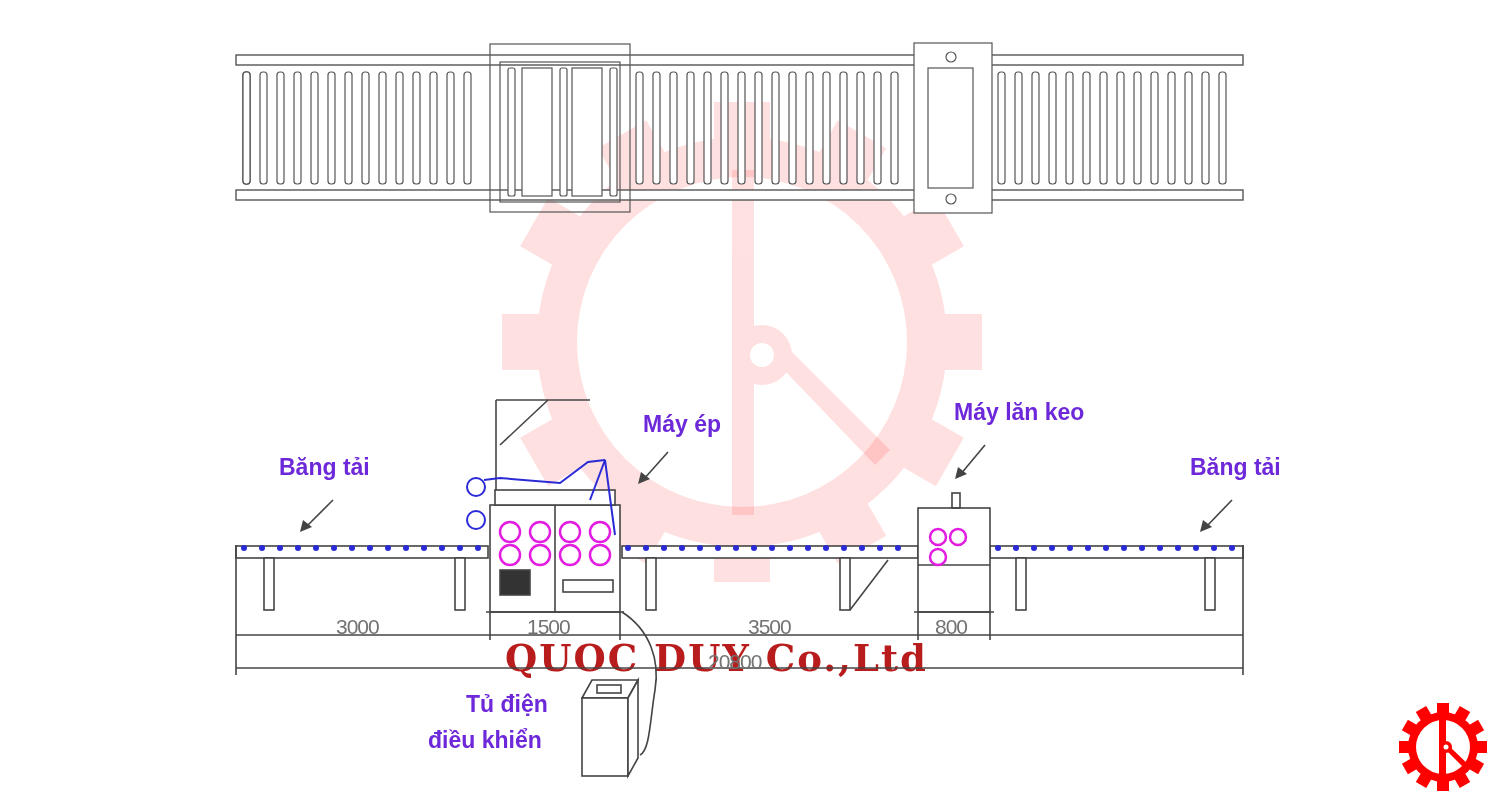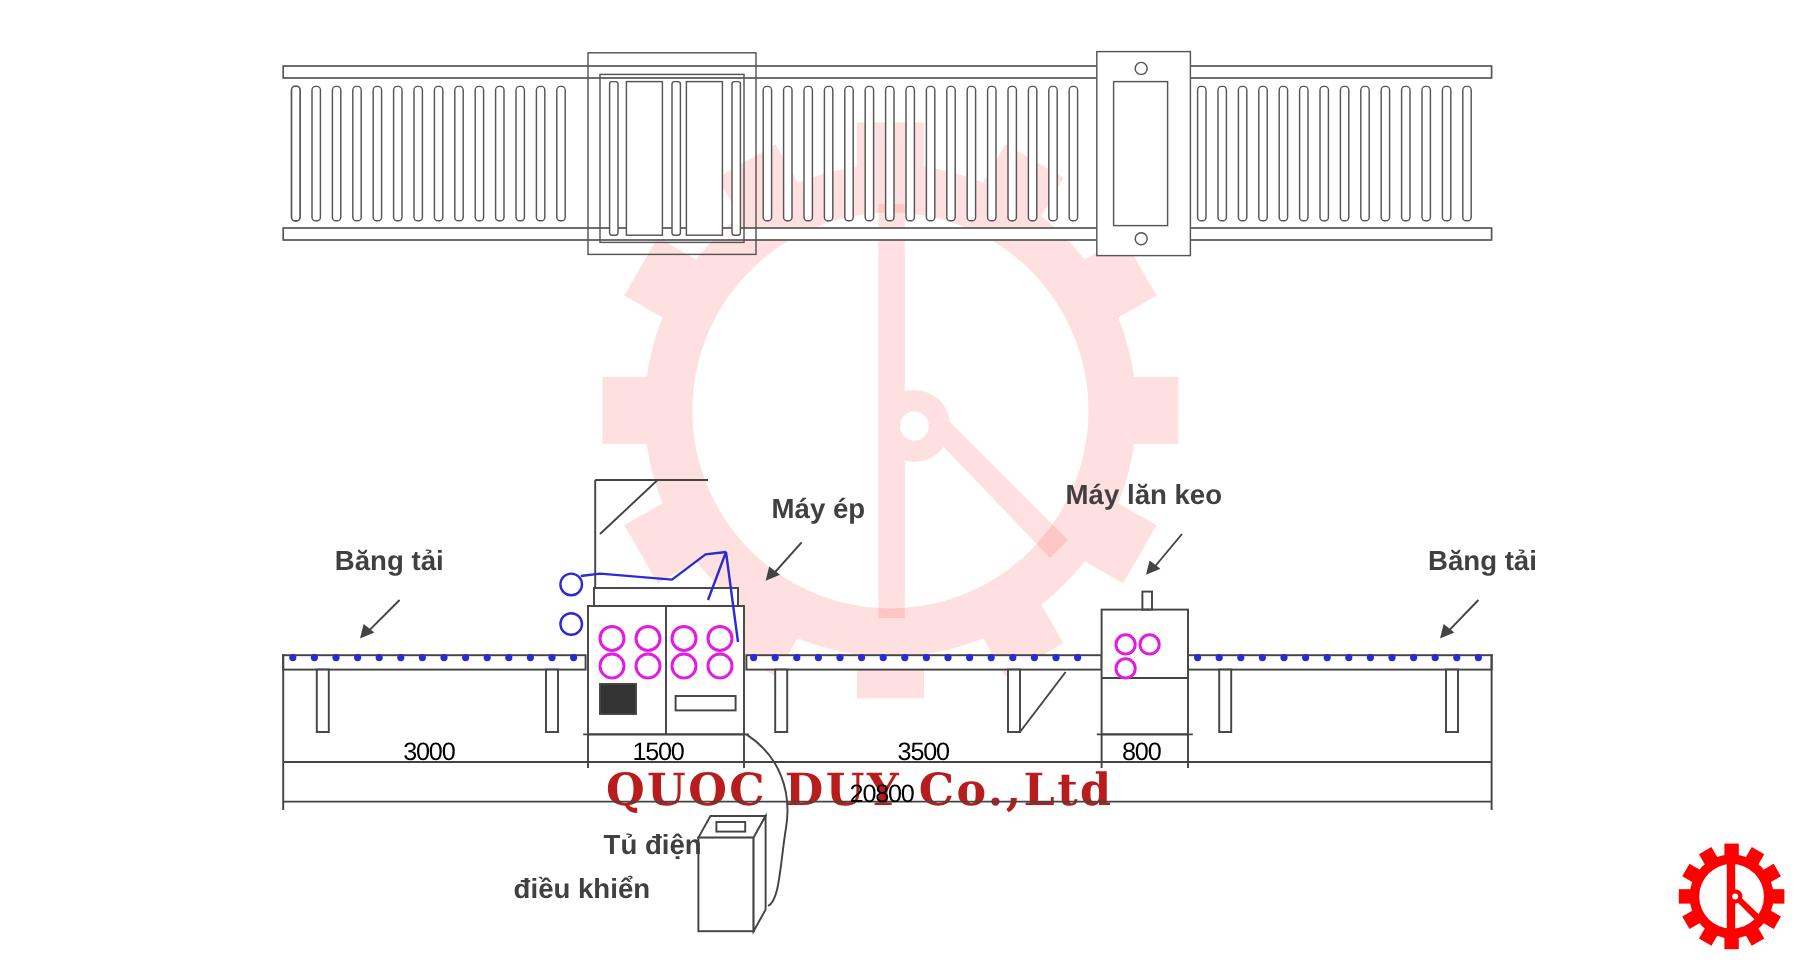--- a/index.html
+++ b/index.html
@@ -1,18 +1,18 @@
 <!DOCTYPE html>
 <html><head>
 <meta charset="utf-8">
 <style>
   html,body{margin:0;padding:0;background:#ffffff;}
   body{width:1500px;height:800px;position:relative;overflow:hidden;font-family:"Liberation Sans",sans-serif;}
-  .label{position:absolute;font-family:"Liberation Sans",sans-serif;font-weight:bold;color:#404040;font-size:23px;line-height:1;white-space:nowrap;}
-  .dim{position:absolute;font-family:"Liberation Sans",sans-serif;color:#000000;font-size:21px;line-height:1;letter-spacing:-1px;}
+  .label{position:absolute;font-family:"Liberation Sans",sans-serif;font-weight:bold;color:#6d28d9;font-size:23px;line-height:1;white-space:nowrap;}
+  .dim{position:absolute;font-family:"Liberation Sans",sans-serif;color:#737373;font-size:21px;line-height:1;letter-spacing:-1px;}
   .watermark-text{position:absolute;font-family:"DejaVu Serif",serif;font-weight:bold;color:#b91c1c;font-size:37px;letter-spacing:2px;white-space:nowrap;}
   svg{position:absolute;left:0;top:0;}
 </style>
 </head>
 <body>
 
 <svg width="1500" height="800">
   <g opacity="0.13" fill="#ff1a1a">
     <g transform="translate(742,342)">
       <circle r="205"></circle>
@@ -241,23 +241,23 @@
       <circle cx="570" cy="555" r="10"></circle>
       <circle cx="600" cy="555" r="10"></circle>
     <circle cx="938" cy="537" r="8"></circle>
       <circle cx="958" cy="537" r="8"></circle>
       <circle cx="938" cy="557" r="8"></circle>
   </g>
 </svg>
 
 <div class="label" style="left:279px;top:456px;">Băng tải</div>
 <div class="label" style="left:643px;top:413px;">Máy ép</div>
-<div class="label" style="left:888px;top:401px;">Máy lăn keo</div>
+<div class="label" style="left:954px;top:401px;">Máy lăn keo</div>
 <div class="label" style="left:1190px;top:456px;">Băng tải</div>
-<div class="label" style="left:466px;top:693px;text-align:right;margin-left:37px;">Tủ điện</div>
+<div class="label" style="left:466px;top:693px;text-align:right;">Tủ điện</div>
 <div class="label" style="left:428px;top:729px;">điều khiển</div>
 
 <div class="dim" style="left:336px;top:616px;">3000</div>
 <div class="dim" style="left:527px;top:616px;text-align:right;">1500</div>
 <div class="dim" style="left:748px;top:616px;">3500</div>
 <div class="dim" style="left:935px;top:616px;text-align:center;">800</div>
 <div class="dim" style="left:708px;top:651px;">20800</div>
 
 <svg width="90" height="90" style="left:1398px;top:702px;">
   <g transform="translate(45,45)" fill="#ff0000">

